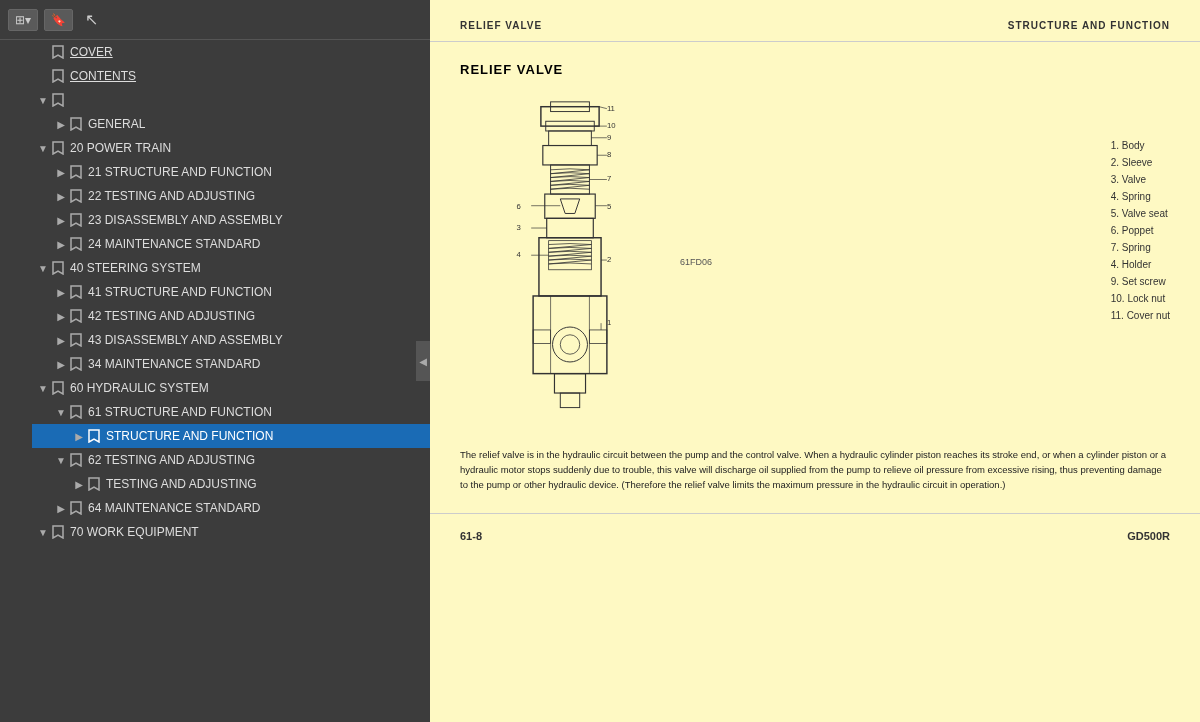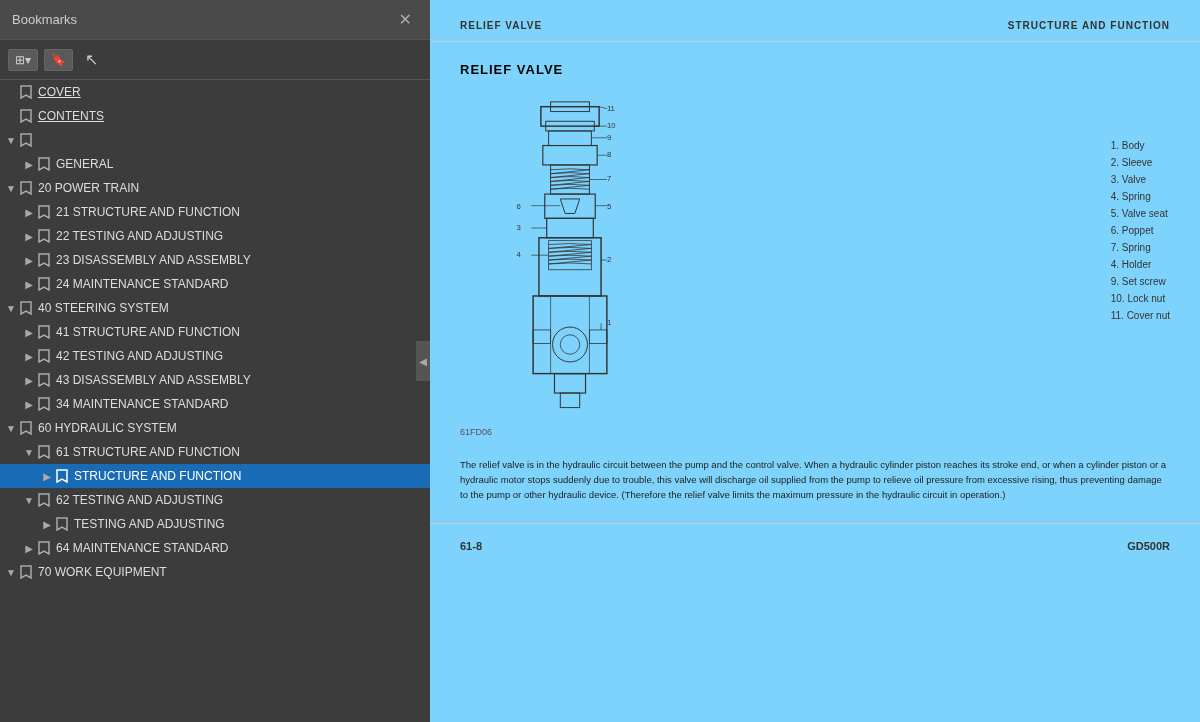--- a/index.html
+++ b/index.html
@@ -69,20 +69,21 @@
       font-size: 16px;
       margin-left: 6px;
     }
 
     
     .tree-container {
       flex: 1;
       overflow-y: auto;
       overflow-x: hidden;
       position: relative;
+      padding-left: 32px;
     }
 
     .tree-container::-webkit-scrollbar {
       width: 10px;
     }
     .tree-container::-webkit-scrollbar-track {
       background: #3c3c3c;
     }
     .tree-container::-webkit-scrollbar-thumb {
       background: #666;
@@ -164,21 +165,21 @@
     .document-panel {
       flex: 1;
       background: #6b6b6b;
       display: flex;
       flex-direction: column;
       overflow: hidden;
     }
 
     .document-content {
       flex: 1;
-      background: #7dd3fc;
+      background: #fef9c3;
       margin: 0;
       overflow: auto;
       position: relative;
     }
 
     .page-header {
       display: flex;
       justify-content: space-between;
       padding: 20px 30px 10px 30px;
       font-size: 10px;
@@ -203,22 +204,22 @@
 
     .diagram-area {
       display: flex;
       gap: 20px;
       margin-bottom: 20px;
     }
 
     .diagram-svg {
       flex: 1;
       display: flex;
-      flex-direction: column;
-      align-items: flex-start;
+      flex-direction: row;
+      align-items: center;
     }
 
     .diagram-svg svg {
       width: 220px;
       height: 330px;
     }
 
     .diagram-caption {
       font-size: 9px;
       color: #555;
@@ -247,24 +248,20 @@
       font-size: 11px;
       color: #333;
       border-top: 1px solid #ccc;
       font-weight: bold;
     }
   </style>
 </head>
 <body>
 
 <div class="bookmarks-panel">
-  <div class="panel-header">
-    <span class="panel-title">Bookmarks</span>
-    <button class="close-btn">✕</button>
-  </div>
   <div class="toolbar">
     <button class="toolbar-btn">
       <span>⊞▾</span>
     </button>
     <button class="toolbar-btn">
       <span>🔖</span>
     </button>
     <span class="cursor-icon">↖</span>
   </div>
   <div class="tree-container">

